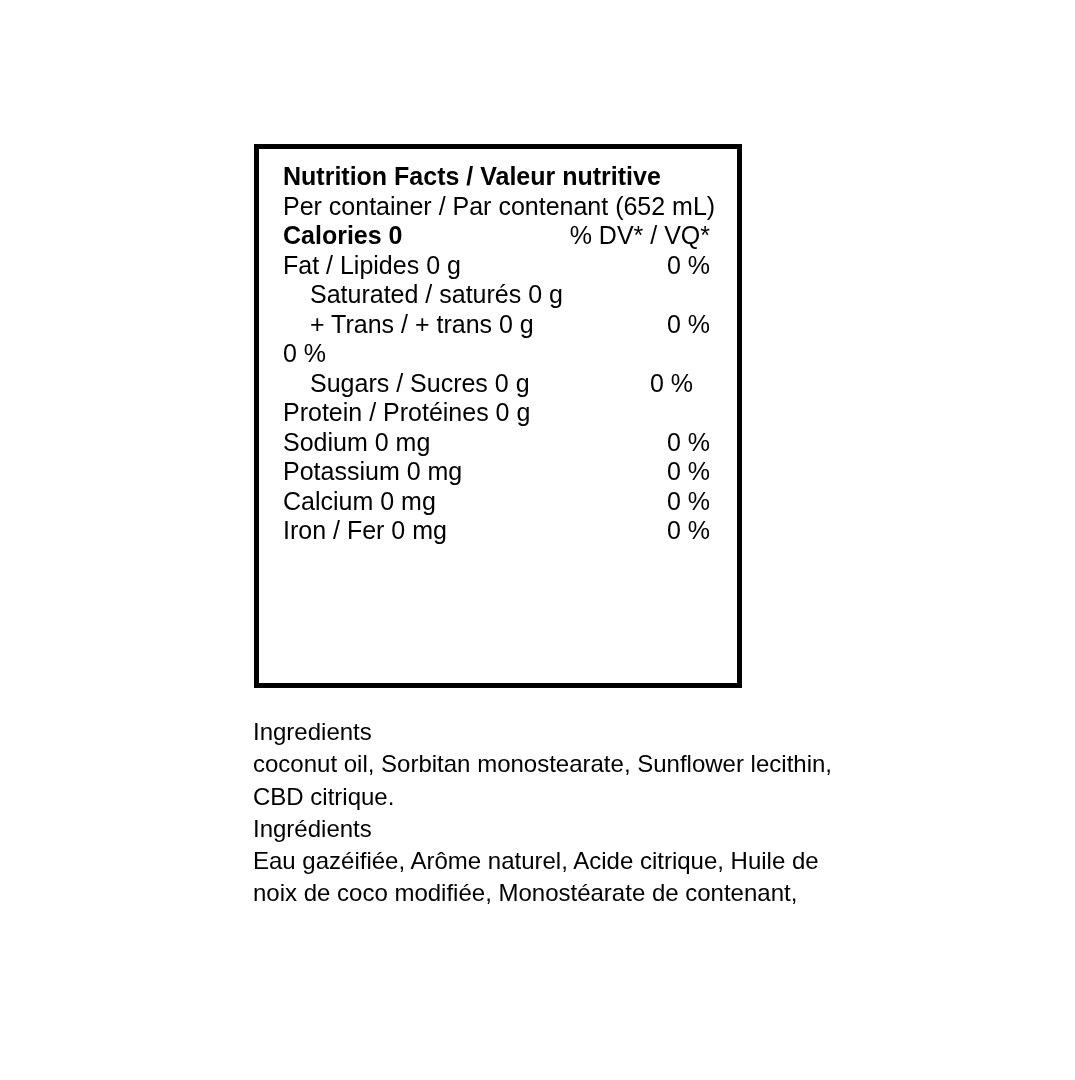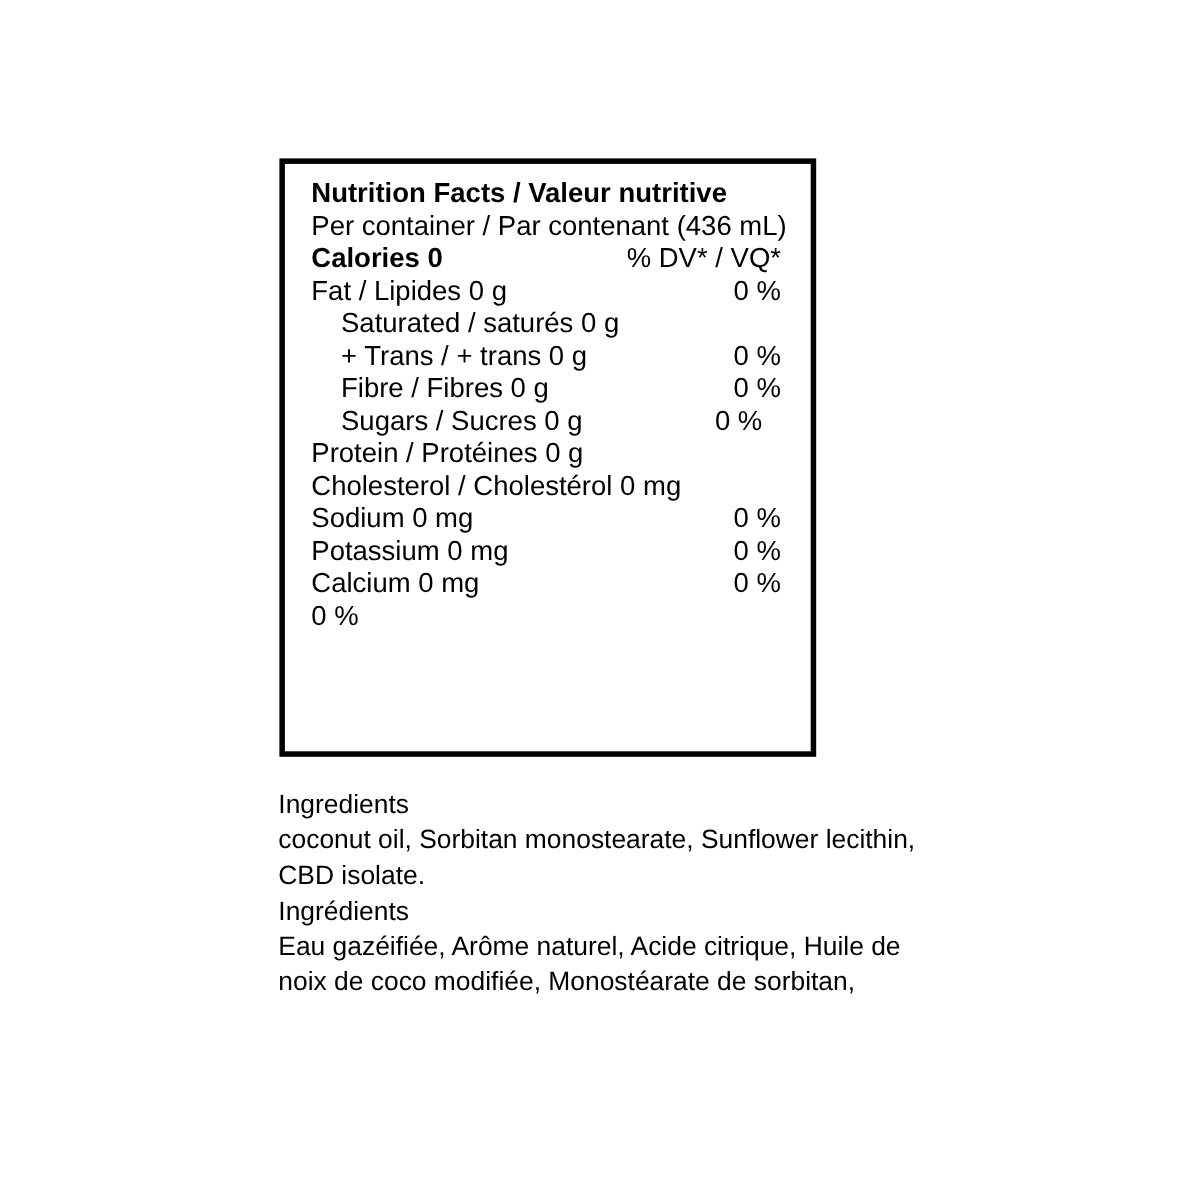--- a/index.html
+++ b/index.html
@@ -54,21 +54,21 @@
   }
   .ingredients .iline { white-space: nowrap; }
 </style>
 </head>
 <body>
 
 <div id="canvas">
 
   <div class="nutrition-panel">
     <div class="line panel-title">Nutrition Facts / Valeur nutritive</div>
-    <div class="line">Per container / Par contenant (436 mL)</div>
+    <div class="line">Per container / Par contenant (652 mL)</div>
     <div class="calories-row">
       <span class="lbl">Calories 0</span>
       <span class="val">% DV* / VQ*</span>
     </div>
 
     <div>
 
         <div class="nrow">
           <span class="lbl">Fat / Lipides 0 g</span>
           <span class="val">0 %</span>
@@ -79,73 +79,69 @@
           <span class="val"></span>
         </div>
 
         <div class="nrow indent">
           <span class="lbl">+ Trans / + trans 0 g</span>
           <span class="val">0 %</span>
         </div>
 
 
         <div class="nrow indent">
-          <span class="lbl">Fibre / Fibres 0 g</span>
           <span class="val">0 %</span>
         </div>
 
         <div class="nrow indent">
           <span class="lbl">Sugars / Sucres 0 g</span>
           <span class="val shift">0 %</span>
         </div>
 
         <div class="nrow">
           <span class="lbl">Protein / Protéines 0 g</span>
           <span class="val"></span>
         </div>
 
-        <div class="nrow">
-          <span class="lbl">Cholesterol / Cholestérol 0 mg</span>
-          <span class="val"></span>
-        </div>
 
         <div class="nrow">
           <span class="lbl">Sodium 0 mg</span>
           <span class="val">0 %</span>
         </div>
 
         <div class="nrow">
           <span class="lbl">Potassium 0 mg</span>
           <span class="val">0 %</span>
         </div>
 
         <div class="nrow">
           <span class="lbl">Calcium 0 mg</span>
           <span class="val">0 %</span>
         </div>
 
         <div class="nrow">
+          <span class="lbl">Iron / Fer 0 mg</span>
           <span class="val">0 %</span>
         </div>
       </div>
 
   </div>
 
   <div class="ingredients">
     <div class="iline">Ingredients</div>
     <div>
 
 
         <div class="iline">coconut oil, Sorbitan monostearate, Sunflower lecithin,</div>
 
-        <div class="iline">CBD isolate.</div>
+        <div class="iline">CBD citrique.</div>
       </div>
     <div class="iline">Ingrédients</div>
     <div>
 
         <div class="iline">Eau gazéifiée, Arôme naturel, Acide citrique, Huile de</div>
 
-        <div class="iline">noix de coco modifiée, Monostéarate de sorbitan,</div>
+        <div class="iline">noix de coco modifiée, Monostéarate de contenant,</div>
 
       </div>
   </div>
 
 </div>
 
 </body></html>

